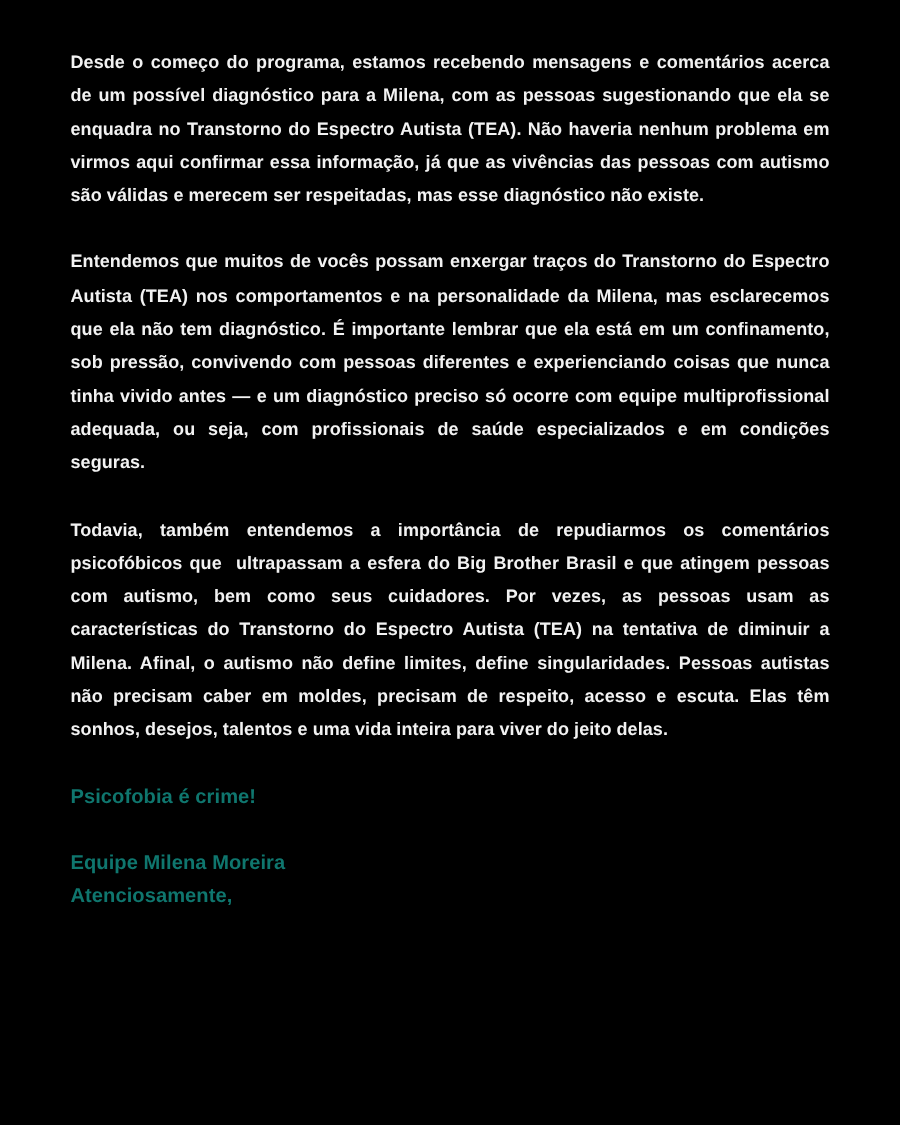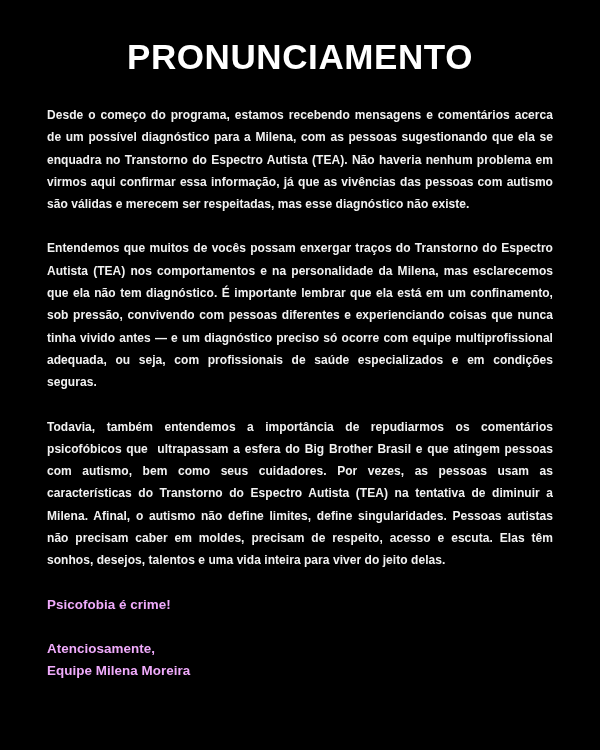--- a/index.html
+++ b/index.html
@@ -54,45 +54,44 @@
     margin-bottom: 0;
   }
   .signoff-block {
     margin-top: 0;
   }
   .signoff-line {
     font-size: 13.4px;
     line-height: 22.3px;
     font-weight: 600;
     text-align: left;
-    color: #f0abfc;
+    color: #0f766e;
     letter-spacing: 0.05px;
     margin: 0;
   }
   .signoff-gap {
     height: 22px;
   }
 </style>
 </head>
 <body>
 
 <div class="statement-card">
 
-  <h1 class="statement-title">PRONUNCIAMENTO</h1>
 
   <div class="body-copy">
 
     <p class="statement-paragraph">Desde o começo do programa, estamos recebendo mensagens e comentários acerca de um possível diagnóstico para a Milena, com as pessoas sugestionando que ela se enquadra no Transtorno do Espectro Autista (TEA). Não haveria nenhum problema em virmos aqui confirmar essa informação, já que as vivências das pessoas com autismo são válidas e merecem ser respeitadas, mas esse diagnóstico não existe.</p>
 
     <p class="statement-paragraph">Entendemos que muitos de vocês possam enxergar traços do Transtorno do Espectro Autista (TEA) nos comportamentos e na personalidade da Milena, mas esclarecemos que ela não tem diagnóstico. É importante lembrar que ela está em um confinamento, sob pressão, convivendo com pessoas diferentes e experienciando coisas que nunca tinha vivido antes — e um diagnóstico preciso só ocorre com equipe multiprofissional adequada, ou seja, com profissionais de saúde especializados e em condições seguras.</p>
 
     <p class="statement-paragraph">Todavia, também entendemos a importância de repudiarmos os comentários psicofóbicos que  ultrapassam a esfera do Big Brother Brasil e que atingem pessoas com autismo, bem como seus cuidadores. Por vezes, as pessoas usam as características do Transtorno do Espectro Autista (TEA) na tentativa de diminuir a Milena. Afinal, o autismo não define limites, define singularidades. Pessoas autistas não precisam caber em moldes, precisam de respeito, acesso e escuta. Elas têm sonhos, desejos, talentos e uma vida inteira para viver do jeito delas.</p>
 
     <div class="signoff-block">
       <p class="signoff-line">Psicofobia é crime!</p>
       <div class="signoff-gap"></div>
+      <p class="signoff-line">Equipe Milena Moreira</p>
       <p class="signoff-line">Atenciosamente,</p>
-      <p class="signoff-line">Equipe Milena Moreira</p>
     </div>
 
   </div>
 
 </div>
 
 </body></html>

